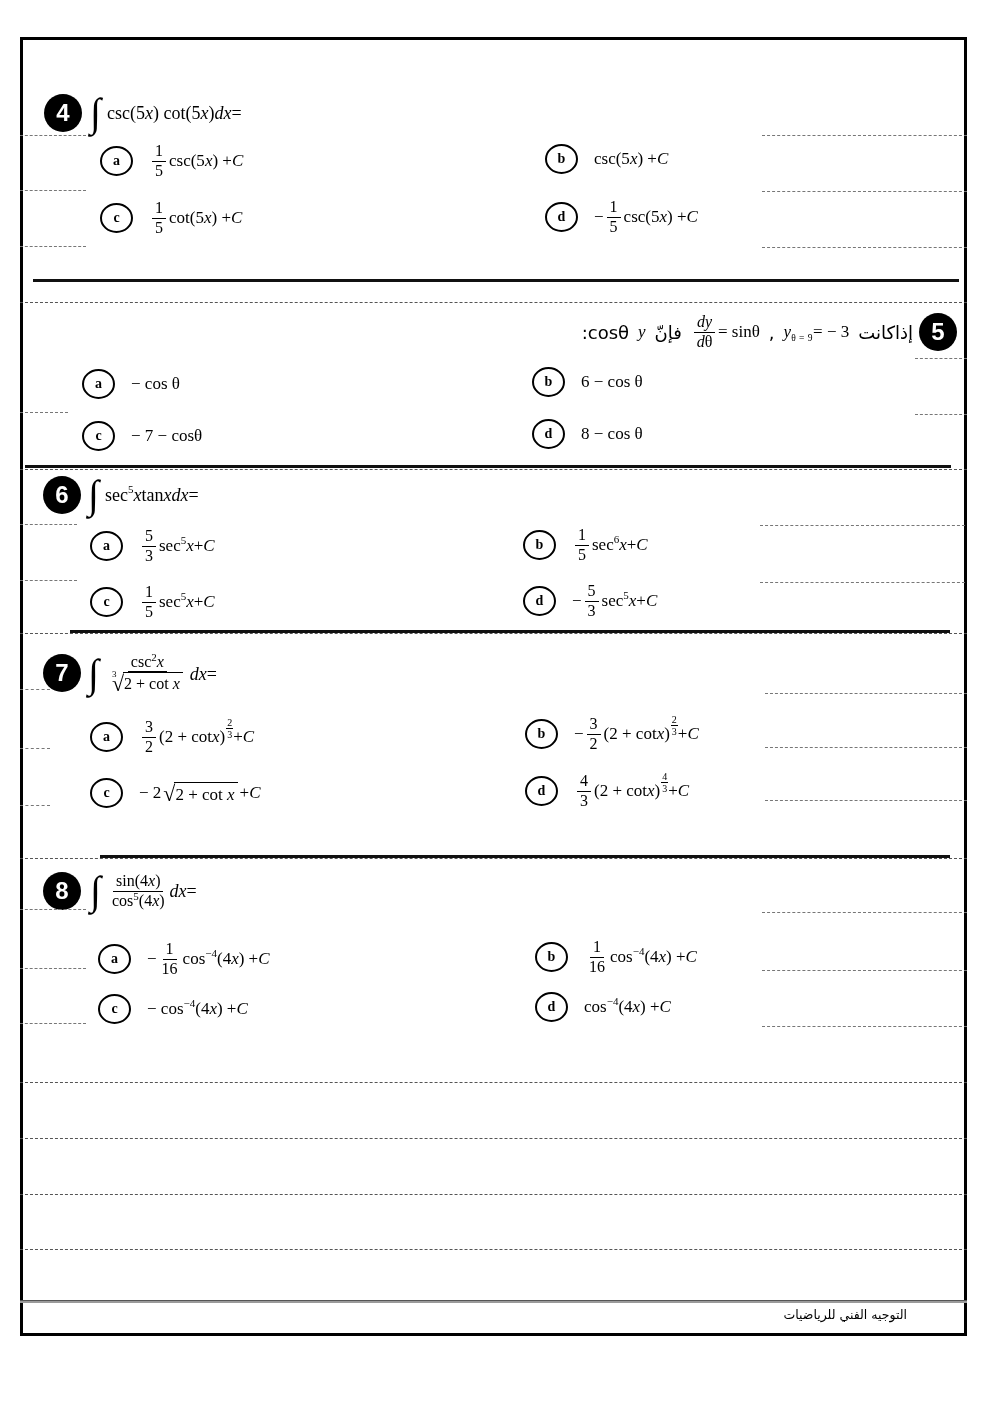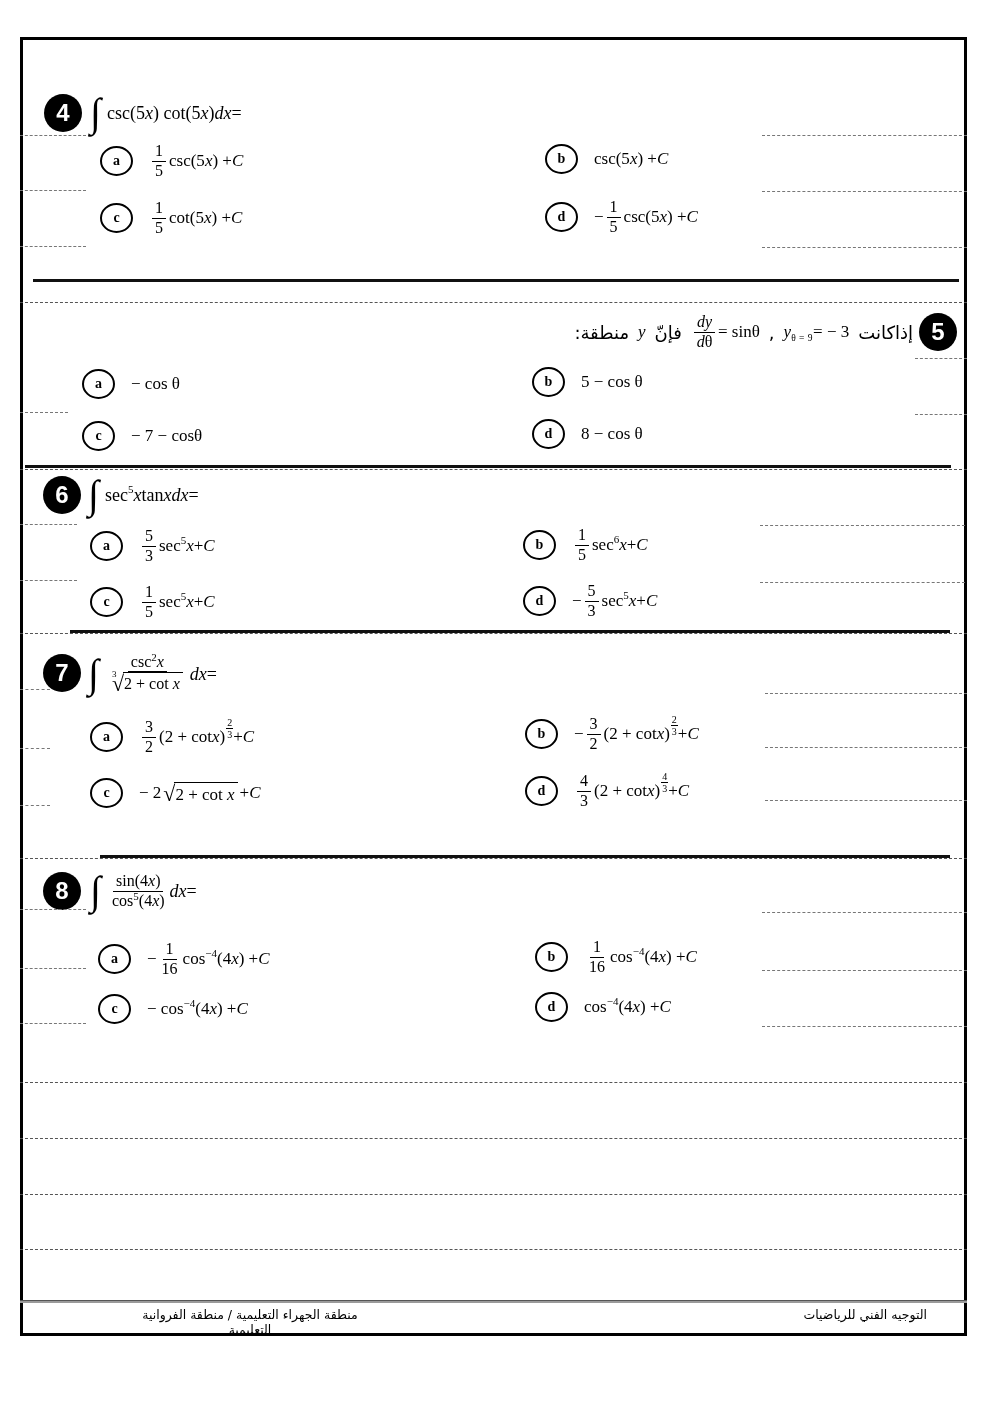--- a/index.html
+++ b/index.html
@@ -83,29 +83,29 @@
         <span class="mseg" dir="ltr"><i>y</i><span class="subx">θ = 9</span> = − 3</span>
         <span class="arseg" dir="rtl">,</span>
         <span class="mseg" dir="ltr"><span class="fr">
             <span class="num"><i>dy</i></span>
             <span class="den"><i>d</i>θ</span>
           </span> = sinθ</span>
         <span class="arseg" dir="rtl">فإنّ</span>
         <span class="mseg" dir="ltr">
           <i>y</i>
         </span>
-        <span class="arseg" dir="rtl">منطقة:</span>
+        <span class="arseg" dir="rtl">cosθ:</span>
       </div>
     <div class="opt" style="left:82px;top:364px">
       <span class="letter">a</span>
       <span class="mexp">− cos θ</span>
     </div>
     <div class="opt" style="left:532px;top:362px">
       <span class="letter">b</span>
-      <span class="mexp">5 − cos θ</span>
+      <span class="mexp">6 − cos θ</span>
     </div>
     <div class="opt" style="left:82px;top:416px">
       <span class="letter">c</span>
       <span class="mexp">− 7 − cosθ</span>
     </div>
     <div class="opt" style="left:532px;top:414px">
       <span class="letter">d</span>
       <span class="mexp">8 − cos θ</span>
     </div>
   </div>
@@ -257,15 +257,14 @@
   <div class="dash" style="left:20px;top:1138px;width:947px;border-color:#555"></div>
   <div class="dash" style="left:20px;top:1194px;width:947px;border-color:#555"></div>
   <div class="dash" style="left:20px;top:1249px;width:947px;border-color:#555"></div>
 
   <div class="sep" style="left:33px;top:279px;width:926px;height:2.5px"></div>
   <div class="sep" style="left:25px;top:465px;width:926px"></div>
   <div class="sep" style="left:70px;top:630px;width:880px"></div>
   <div class="sep" style="left:100px;top:855px;width:850px"></div>
 
   <div class="footline" style="top:1300px"></div>
-  <div class="ftext" style="right:65px;top:1307px" dir="rtl">التوجيه الفني للرياضيات</div>
-  <div class="ftext" style="left:120px;top:1307px;width:260px;text-align:center" dir="rtl">منطقة الجهراء التعليمية / منطقة الفروانية التعليمية</div>
+  <div class="ftext" style="right:85px;top:1307px" dir="rtl">التوجيه الفني للرياضيات</div>
 </div>
 
 </body></html>

